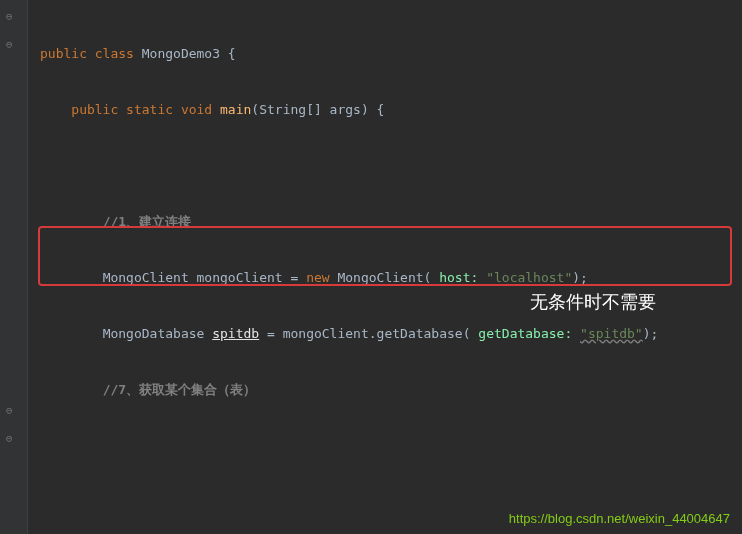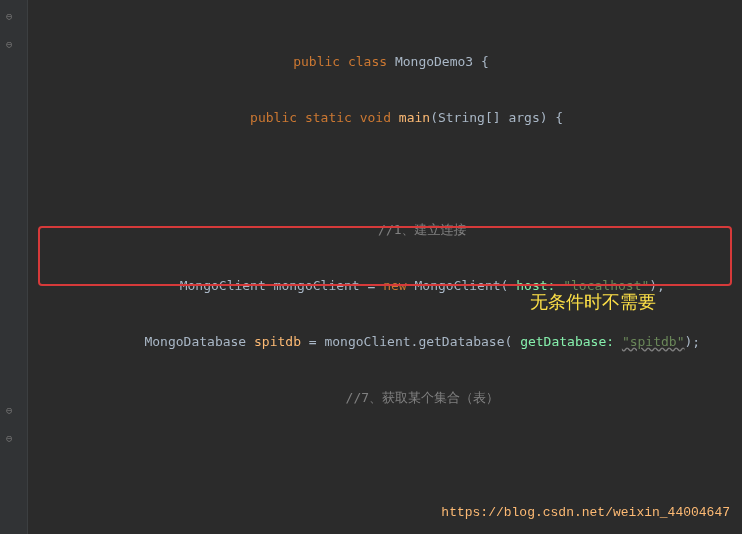--- a/index.html
+++ b/index.html
@@ -29,60 +29,59 @@
     left: 6px;
     color: #6e6e6e;
     font-size: 11px;
     cursor: pointer;
   }
   .fold.f1 { top: 10px; }
   .fold.f2 { top: 38px; }
   .fold.f3 { top: 404px; }
   .fold.f4 { top: 432px; }
   .code {
-    padding: 20px 0;
+    padding: 12px 0;
     line-height: 28px;
     white-space: pre;
     position: relative;
     flex: 1;
-    text-align: center;
   }
   .line { padding-left: 12px; height: 28px; }
   .kw { color: #cc7832; }
   .str { color: #6a8759; }
   .str-u { color: #6a8759; text-decoration: underline wavy #808080; }
-  .com { color: #808080; }
+  .com { color: #808080; font-weight: bold; }
   .method { color: #fdba74; }
   .param { color: #86efac; }
-  .under { color: #fdba74; }
+  .under { text-decoration: underline; color: #e5e5e5; }
   .red-box {
     position: absolute;
     border: 2px solid #d63a3a;
     border-radius: 4px;
     left: 38px;
     top: 226px;
     width: 694px;
     height: 60px;
     pointer-events: none;
   }
   .red-text {
     position: absolute;
-    color: #fde047;
+    color: #ffffff;
     font-size: 18px;
     left: 530px;
     top: 290px;
     font-family: 'Microsoft YaHei', sans-serif;
   }
   .watermark {
     position: absolute;
     right: 12px;
-    bottom: 14px;
-    color: #fdba74;
+    bottom: 8px;
+    color: #84cc16;
     font-size: 13px;
-    font-family: Liberation Mono, monospace;
+    font-family: Liberation Sans, sans-serif;
   }
 </style>
 </head>
 <body>
 
 <div class="editor">
   <div class="gutter">
     <div class="fold f1">⊖</div>
     <div class="fold f2">⊖</div>
     <div class="fold f3">⊖</div>

